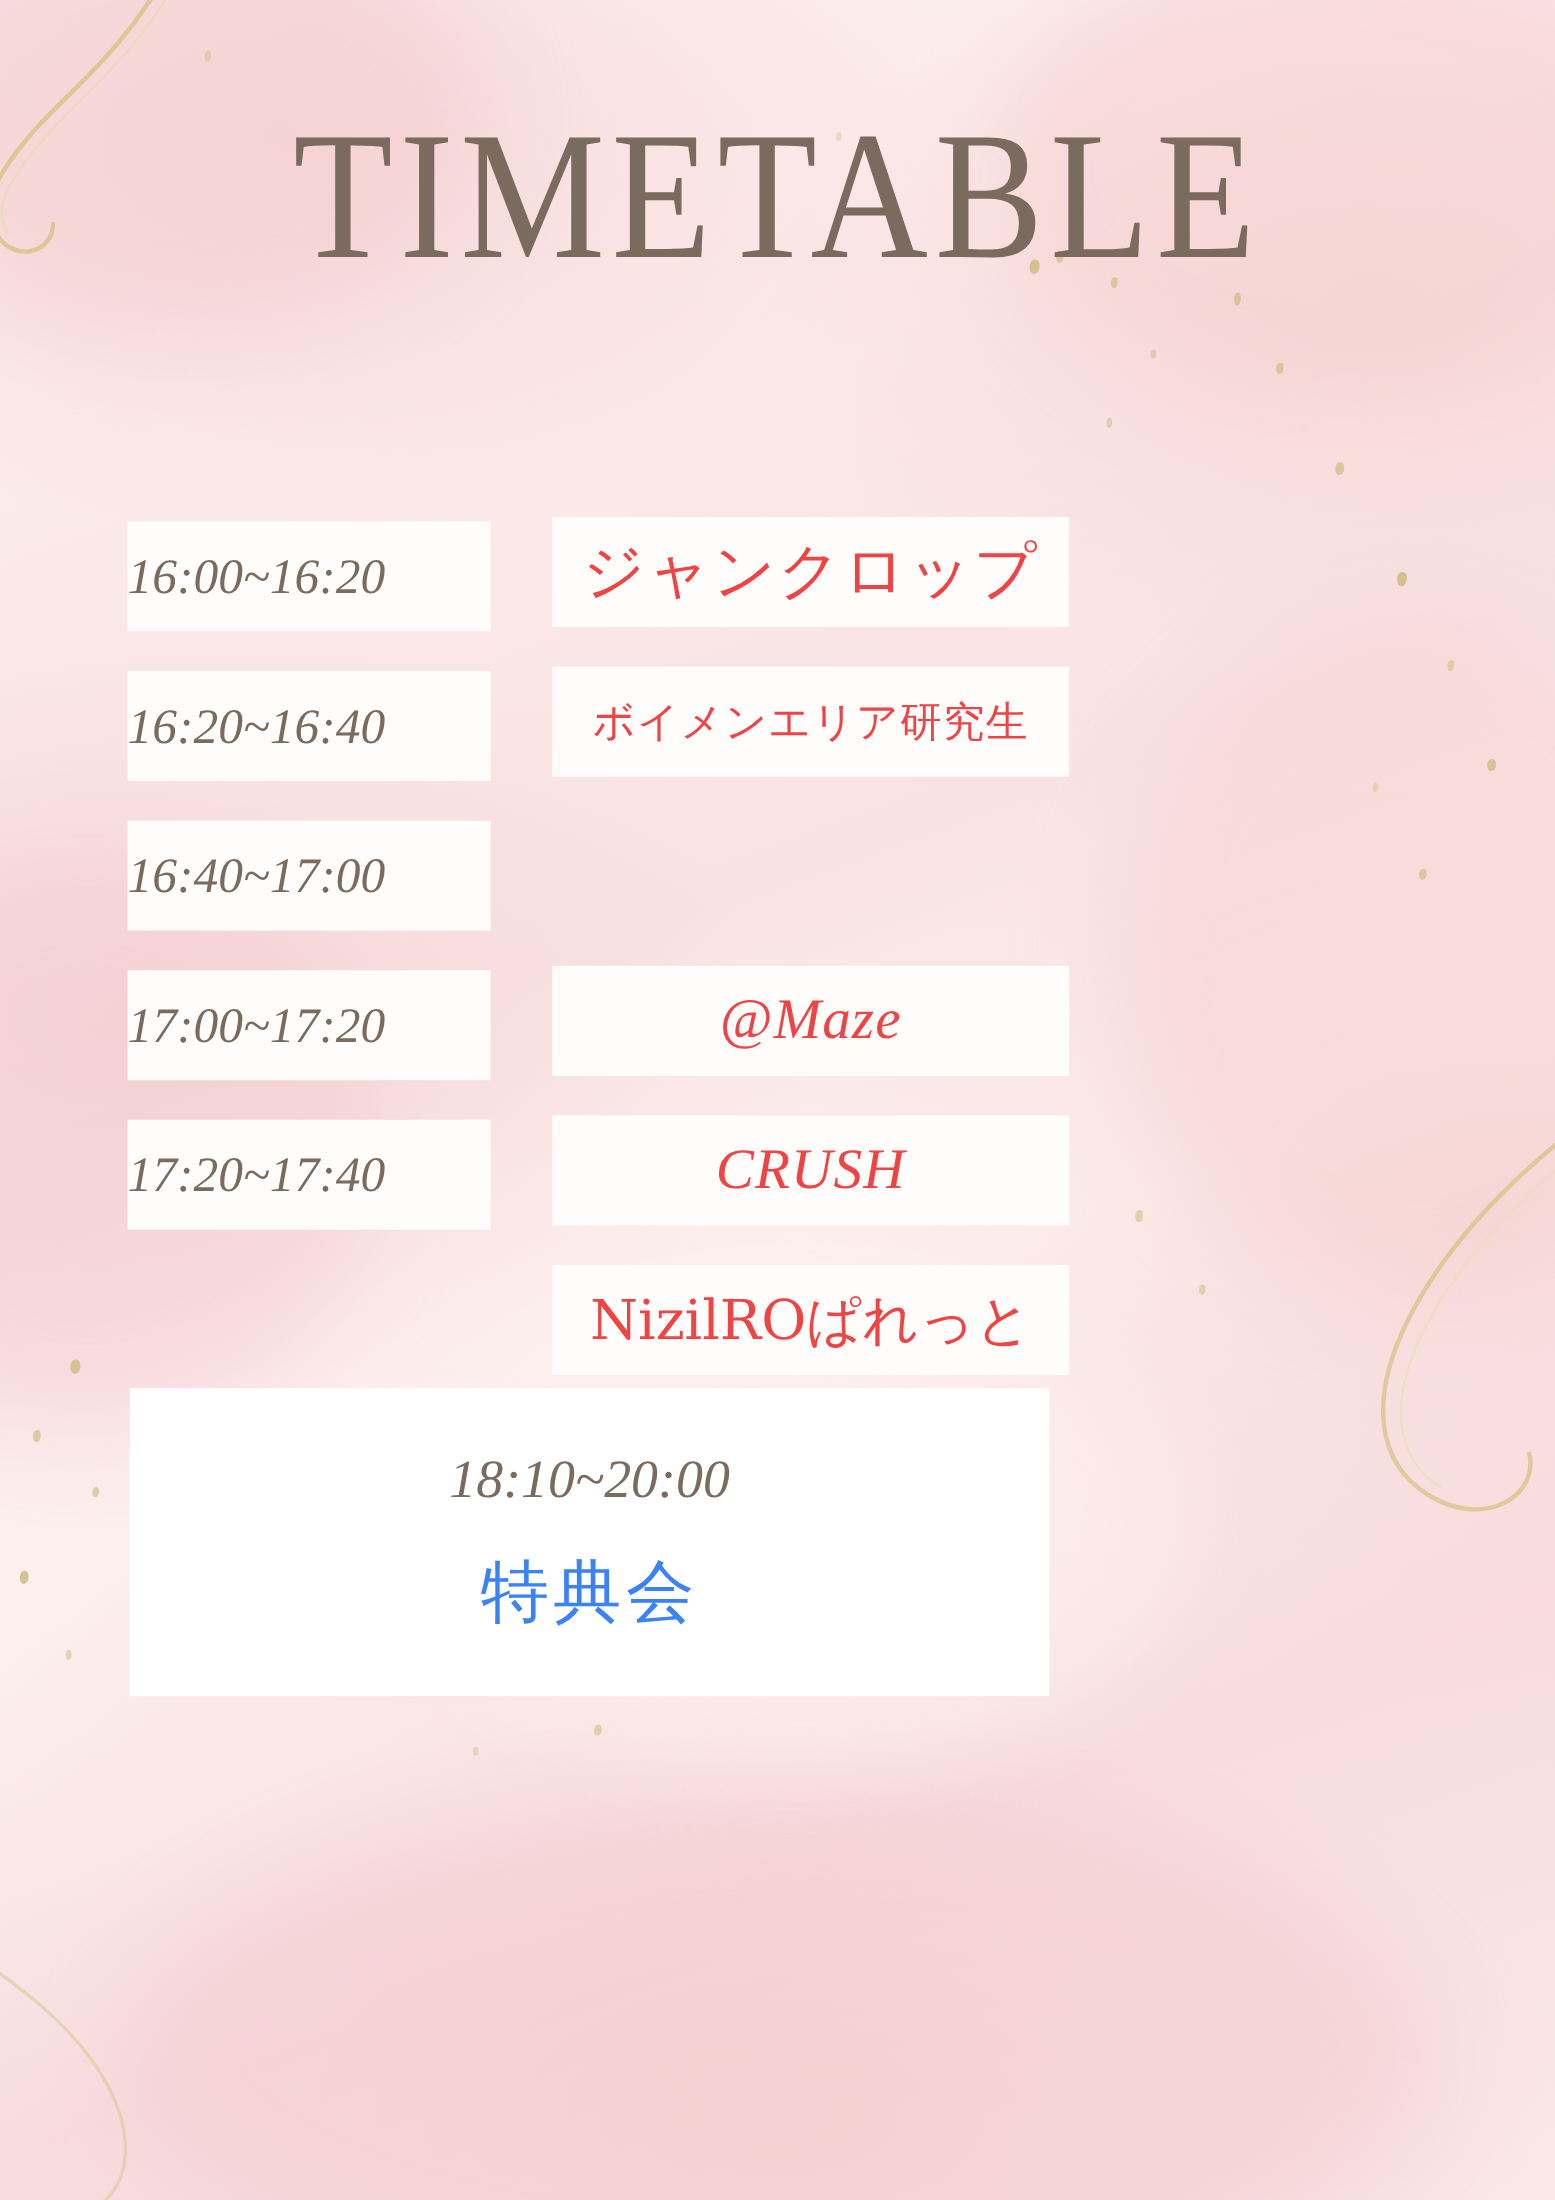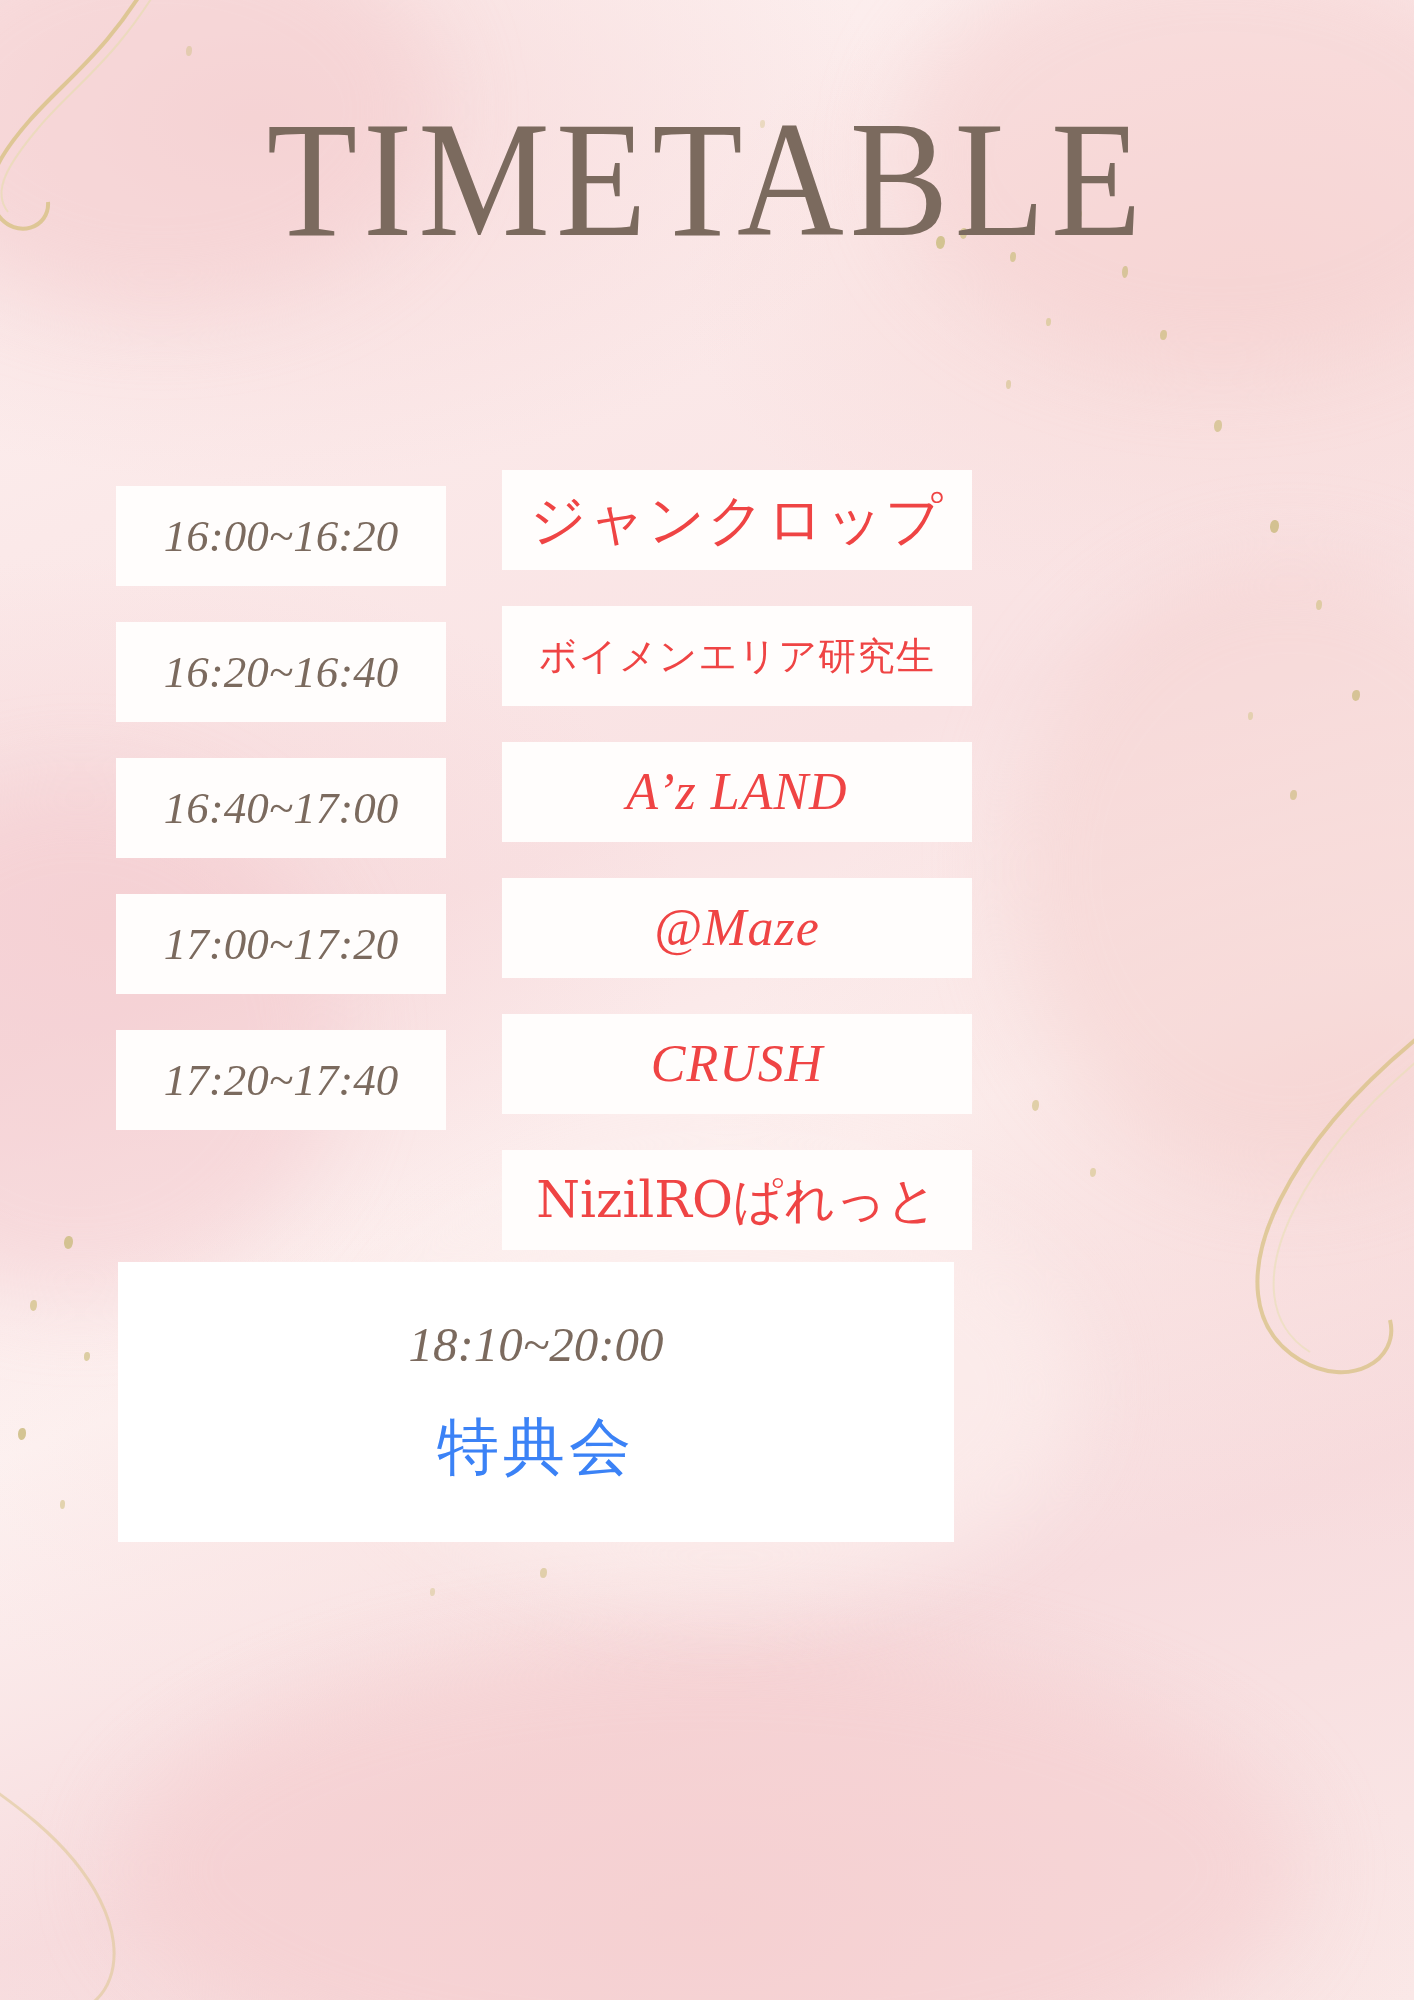--- a/index.html
+++ b/index.html
@@ -60,24 +60,24 @@
   }
   .ofig{font-size:50px;vertical-align:-2px;letter-spacing:1px;}
 
   .rows{position:absolute;left:0;top:470px;width:1414px;}
   .row{
     position:relative;
     height:100px;
     margin-bottom:36px;
   }
   .cell-time{
-    position:absolute;left:116px;top:16px;
+    position:absolute;left:116px;top:4px;
     width:330px;height:100px;
     background:#fffdfc;
-    display:flex;align-items:center;justify-content:center;
+    display:flex;align-items:center;justify-content:flex-start;
   }
   .cell-time span{
     font-family:"Liberation Serif",serif;
     font-style:italic;
     font-size:45px;
     color:#7b6a5e;
     letter-spacing:0px;
     white-space:nowrap;
   }
   .cell-act{
@@ -205,23 +205,20 @@
           <span>16:20~16:40</span>
         </div>
         <div class="cell-act">
           <span class="act-jp-sm">ボイメンエリア研究生</span>
         </div>
       </div>
       <div class="row">
         <div class="cell-time">
           <span>16:40~17:00</span>
         </div>
-        <div class="cell-act">
-          <span class="act-en">A’z LAND</span>
-        </div>
       </div>
       <div class="row">
         <div class="cell-time">
           <span>17:00~17:20</span>
         </div>
         <div class="cell-act">
           <span class="act-en">@Maze</span>
         </div>
       </div>
       <div class="row">

